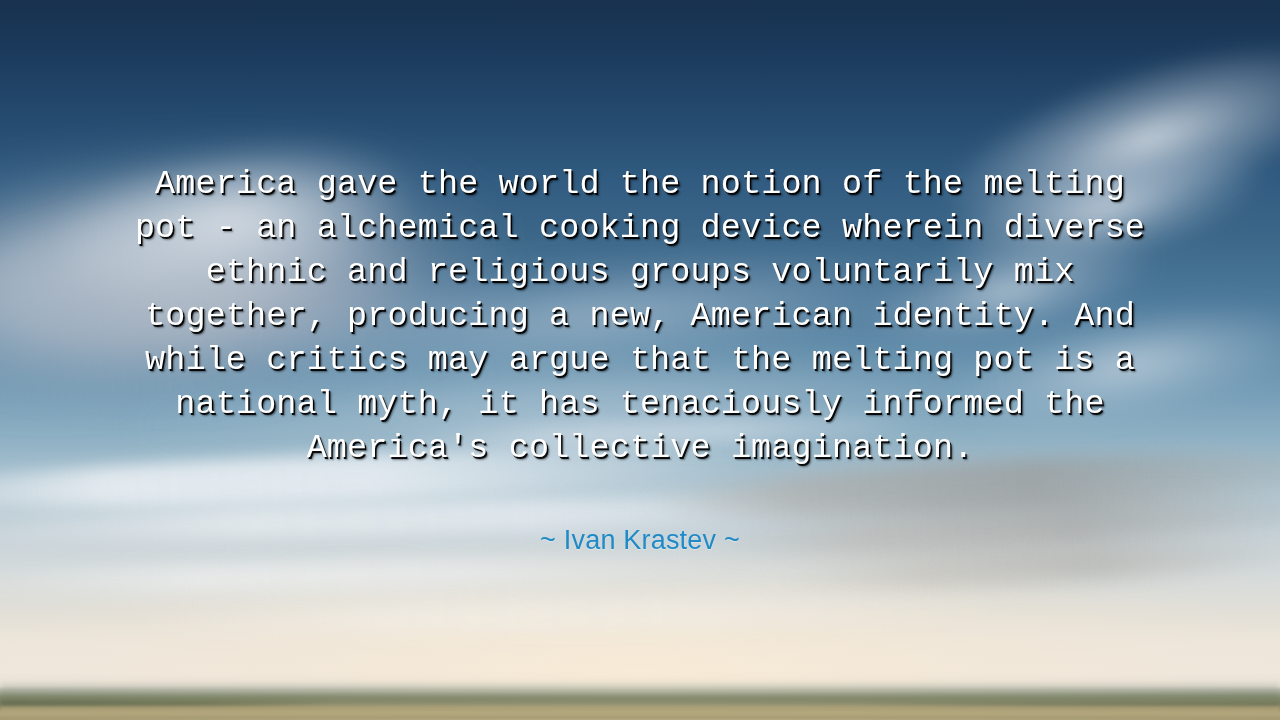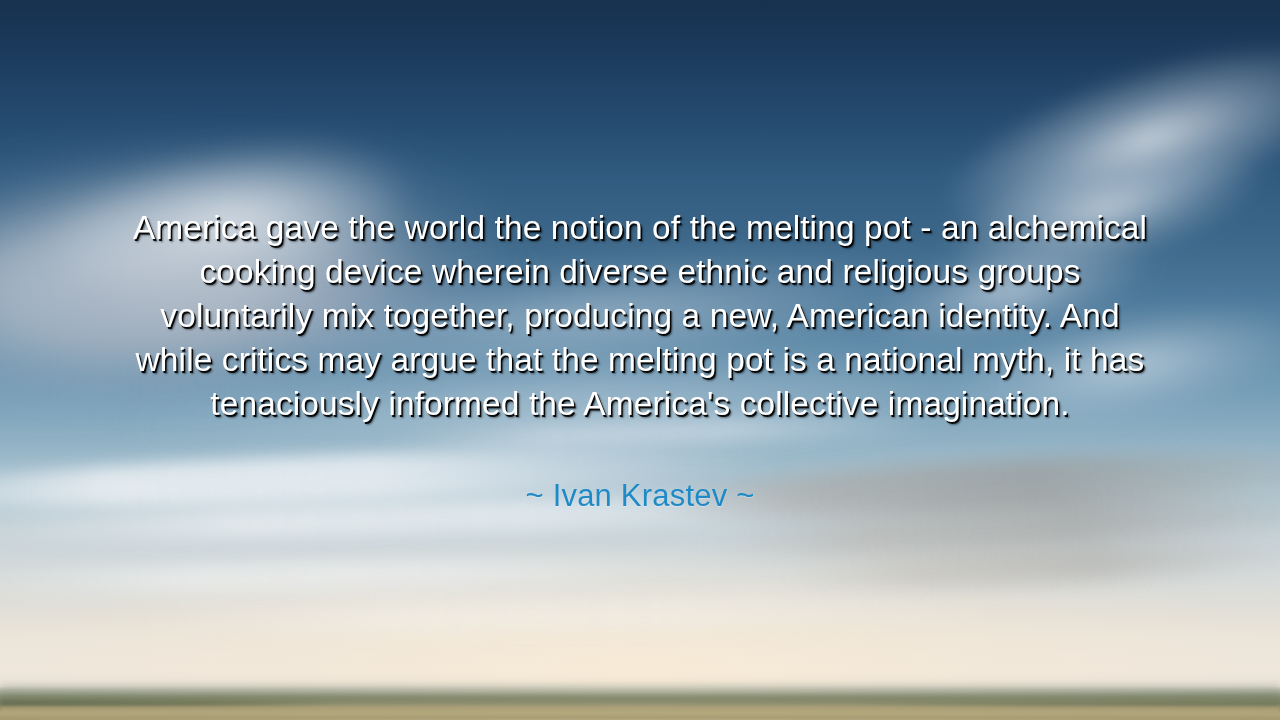--- a/index.html
+++ b/index.html
@@ -317,26 +317,27 @@
     color: #ffffff;
     font-size: 33.5px;
     line-height: 44px;
     font-weight: 400;
     letter-spacing: 0.1px;
     text-shadow:
       1.5px 1.5px 0 rgba(0,0,0,0.92),
       2.5px 2.5px 2px rgba(0,0,0,0.45);
     margin: 0;
     padding: 0;
+    font-family: Liberation Mono, monospace;
   }
 
   .quote-author {
     margin-top: 51px;
     color: #1f8ac6;
-    font-size: 31px;
+    font-size: 27px;
     line-height: 38px;
     font-weight: 400;
     letter-spacing: 0.2px;
     text-shadow: 0 1px 1px rgba(255,255,255,0.35);
   }
 </style>
 </head>
 <body>
 
 <div id="quote-card">

